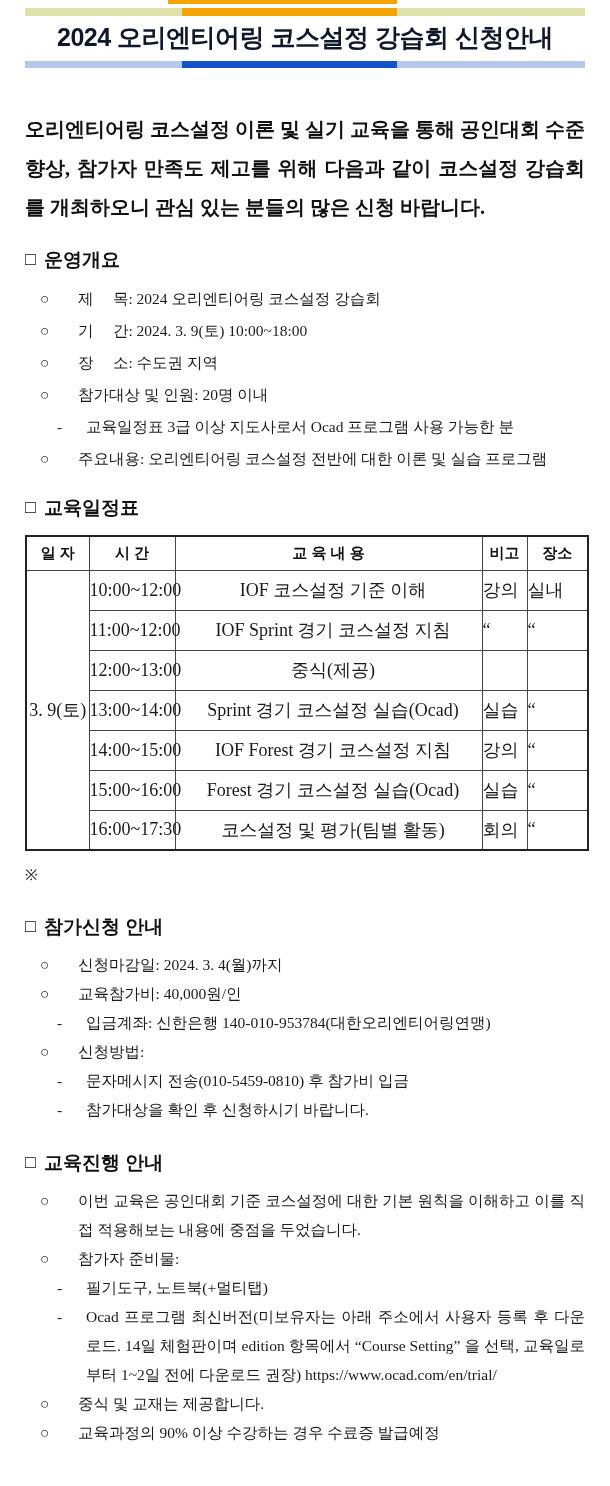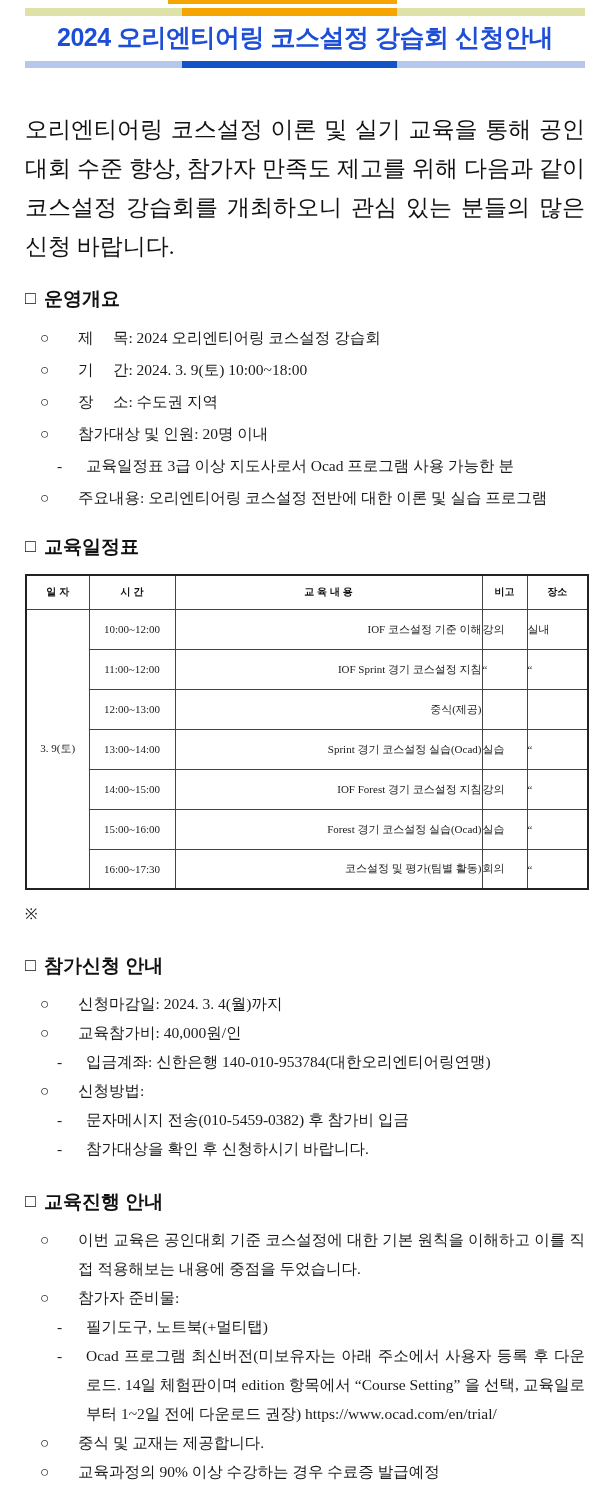--- a/index.html
+++ b/index.html
@@ -7,47 +7,47 @@
   .page { width:610px; min-height:1486px; margin:0 auto; background:#fff; padding:0 25px 30px 25px; position:relative; }
 
   
   .thin-accent { height:4px; width:229px; margin-left:143px; background:#f6a400; }
   .bar { position:relative; height:8px; margin-top:4px; }
   .bar-top { background:#dee2a8; }
   .bar-bottom { background:#b5c7ea; height:7px; }
   .bar .accent { position:absolute; top:0; left:157px; width:215px; height:100%; }
   .accent-orange { background:#f6a400; }
   .accent-blue { background:#1254c8; }
-  .doc-title { font-family:"Liberation Sans","DejaVu Sans",sans-serif; font-weight:bold; font-size:25px; text-align:center; color:#1d4ed8; margin:5px 0 7px 0; letter-spacing:-0.5px; }
-
-  
-  .intro { margin-top:42px; font-size:23px; font-weight:normal; line-height:39px; text-align:justify; color:#111; }
+  .doc-title { font-family:"Liberation Sans","DejaVu Sans",sans-serif; font-weight:bold; font-size:25px; text-align:center; color:#0f172a; margin:5px 0 7px 0; letter-spacing:-0.5px; }
+
+  
+  .intro { margin-top:42px; font-size:20px; font-weight:bold; line-height:39px; text-align:justify; color:#111; }
 
   
   .sec-heading { font-family:"Liberation Sans","DejaVu Sans",sans-serif; font-size:19px; font-weight:bold; color:#111; margin-top:20px; display:flex; align-items:center; gap:8px; }
   .sec-heading .sq { font-size:18px; line-height:1; transform:translateY(-1px); }
   .list { margin-top:10px; }
   .li { display:flex; padding-left:15px; font-size:15.5px; line-height:32px; color:#1a1a1a; }
   .li .marker { flex:none; width:26px; }
   .li .li-text { flex:1; white-space:pre-wrap; text-align:justify;margin-left:12px; }
   .li.lv1 { padding-left:32px; }
   .li.lv1 .marker { width:17px; }
   .li.lv2 { padding-left:49px; }
   .li.lv2 .marker { width:0; }
   .list-tight .li { line-height:29px; }
 
   
   .schedule-table { border-collapse:collapse; width:562px; margin-top:14px; border:2.5px solid #222; table-layout:fixed; }
   .schedule-table th, .schedule-table td { border:1px solid #444; }
-  .schedule-table th { font-family:"Liberation Sans","DejaVu Sans",sans-serif; font-size:10px; font-weight:bold; height:34px; color:#111; }
-  .schedule-table td { height:40px; font-size:11px; }
+  .schedule-table th { font-family:"Liberation Sans","DejaVu Sans",sans-serif; font-size:15px; font-weight:bold; height:34px; color:#111; }
+  .schedule-table td { height:40px; font-size:18px; }
   .col-date { width:63px; } .col-time { width:86px; } .col-content { width:307px; } .col-remark { width:45px; } .col-place { width:61px; }
   td.date-cell { text-align:center; vertical-align:middle; }
   td.time { text-align:center; }
-  td.content { padding-left:9px; text-align:right; }
+  td.content { padding-left:9px; text-align:center; }
   td.remark, td.place { text-align:left; }
   .tnote { margin-top:13px; font-size:15px; display:flex; gap:8px; }
 </style>
 </head>
 <body>
 
 <div class="page">
 
   <div class="thin-accent"></div>
   <div class="bar bar-top">
@@ -178,21 +178,21 @@
     <div class="li lv1">
         <span class="marker">-</span>
         <span class="li-text">입금계좌: 신한은행 140-010-953784(대한오리엔티어링연맹)</span>
       </div>
     <div class="li lv0">
         <span class="marker">○</span>
         <span class="li-text">신청방법:</span>
       </div>
     <div class="li lv1">
         <span class="marker">-</span>
-        <span class="li-text">문자메시지 전송(010-5459-0382) 후 참가비 입금</span>
+        <span class="li-text">문자메시지 전송(010-5459-0810) 후 참가비 입금</span>
       </div>
     <div class="li lv1">
         <span class="marker">-</span>
         <span class="li-text">참가대상을 확인 후 신청하시기 바랍니다.</span>
       </div>
   </div>
 
   <h2 class="sec-heading" style="margin-top:26px;">
     <span class="sq">□</span>
     <span>교육진행 안내</span>

